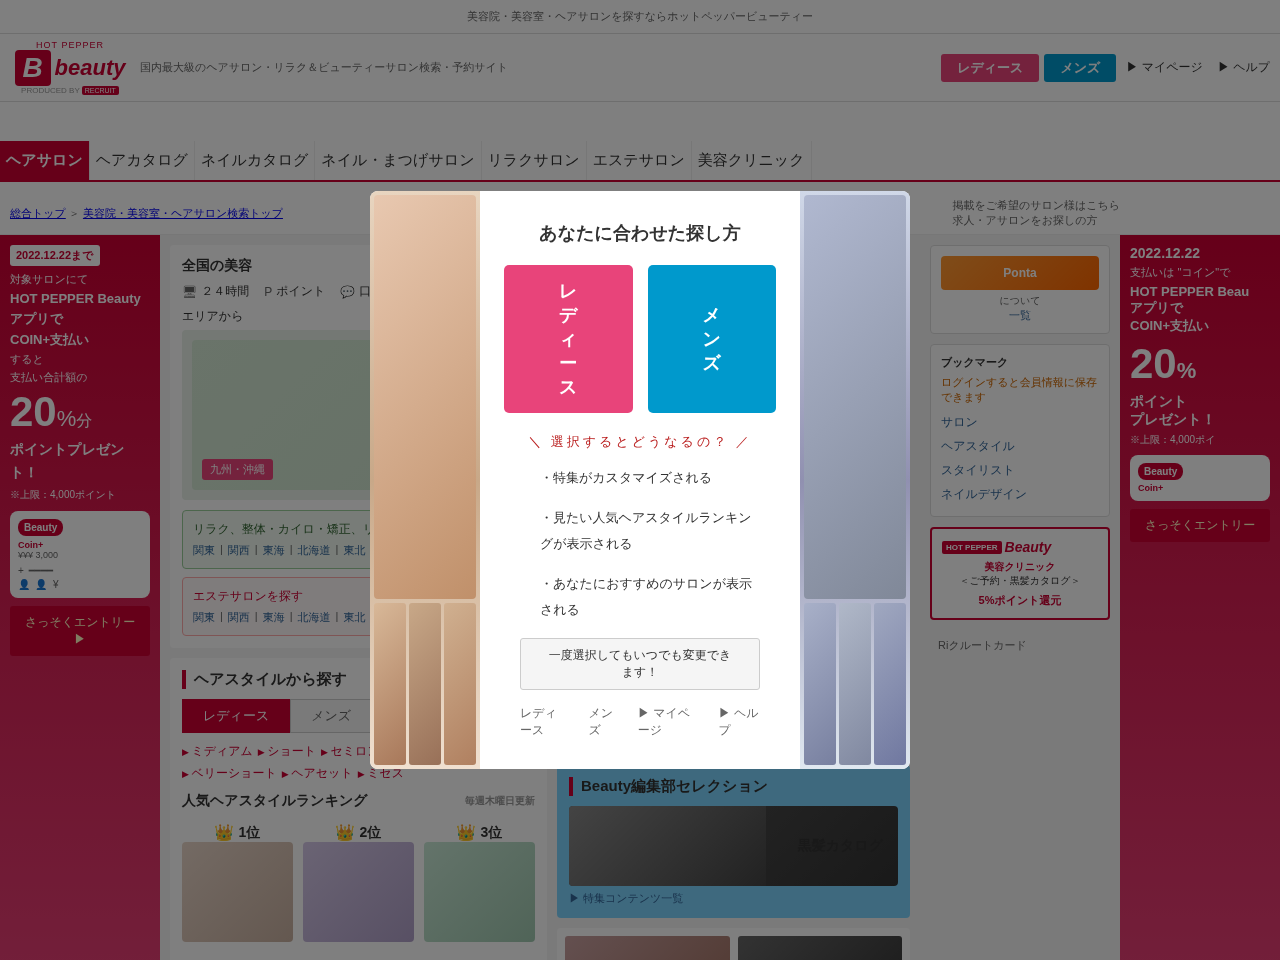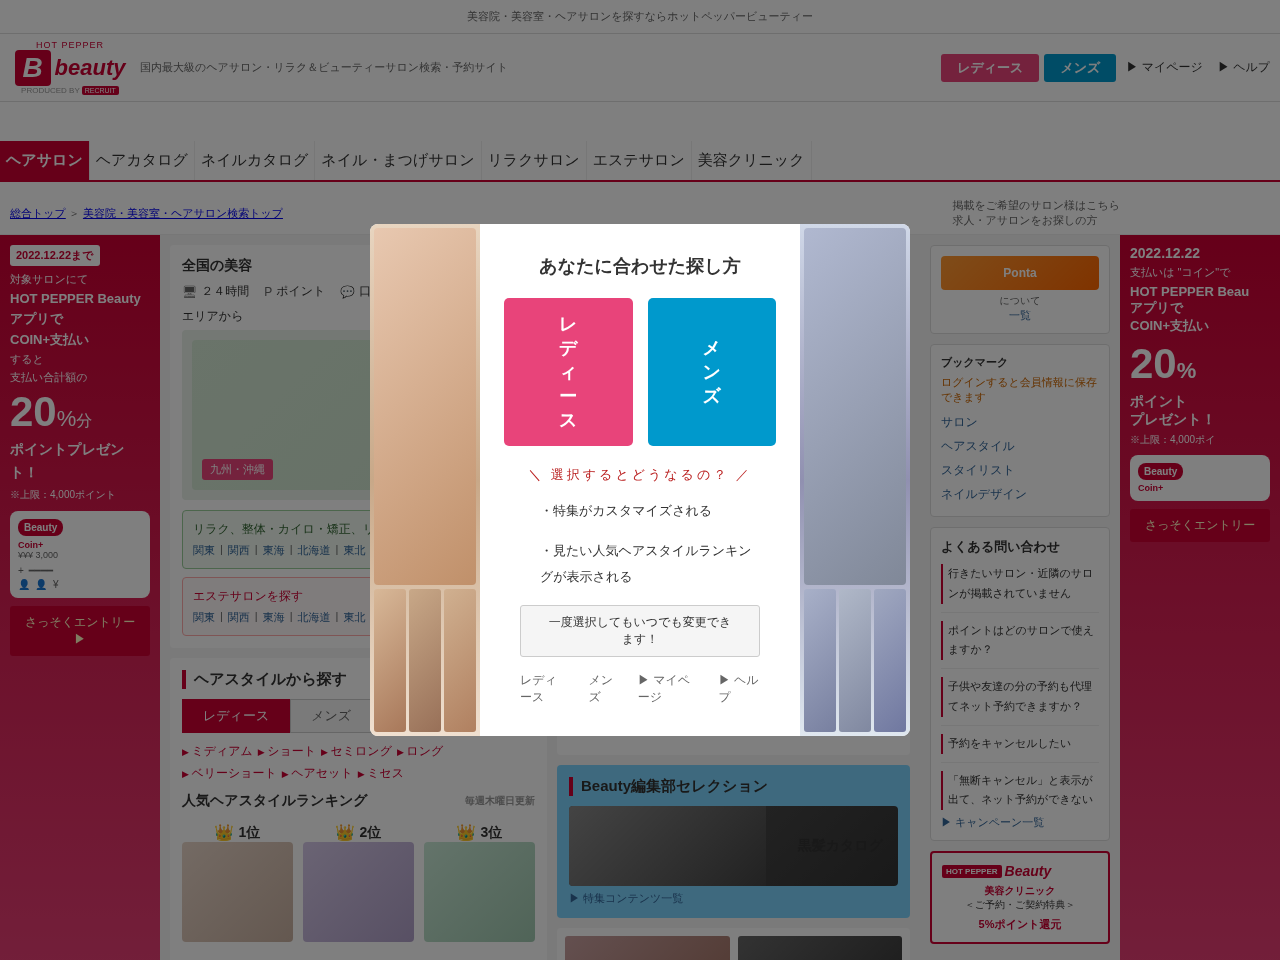--- a/index.html
+++ b/index.html
@@ -413,41 +413,28 @@
 
     <div class="bookmark-section">
       <div class="bookmark-title">ブックマーク</div>
       <div class="login-msg">ログインすると会員情報に保存できます</div>
       <a href="#" class="bookmark-link">サロン</a>
       <a href="#" class="bookmark-link">ヘアスタイル</a>
       <a href="#" class="bookmark-link">スタイリスト</a>
       <a href="#" class="bookmark-link">ネイルデザイン</a>
     </div>
 
-    <div class="faq-section">
-      <div class="faq-title">よくある問い合わせ</div>
-      <div class="faq-item">行きたいサロン・近隣のサロンが掲載されていません</div>
-      <hr class="divider-line">
-      <div class="faq-item">ポイントはどのサロンで使えますか？</div>
-      <hr class="divider-line">
-      <div class="faq-item">子供や友達の分の予約も代理てネット予約できますか？</div>
-      <hr class="divider-line">
-      <div class="faq-item">予約をキャンセルしたい</div>
-      <hr class="divider-line">
-      <div class="faq-item">「無断キャンセル」と表示が出て、ネット予約ができない</div>
-      <a href="#" class="campaign-link">▶ キャンペーン一覧</a>
-    </div>
 
     <div class="beauty-clinic-banner">
       <div style="display:flex;align-items:center;gap:3px;margin-bottom:5px;">
         <div style="background:#cc0033;color:#fff;padding:2px 4px;font-size:8px;font-weight:bold;border-radius:2px;">HOT PEPPER</div>
         <div style="font-size:14px;color:#cc0033;font-weight:bold;font-style:italic;">Beauty</div>
       </div>
       <div style="font-size:10px;font-weight:bold;color:#cc0033;">美容クリニック</div>
-      <div class="clinic-title">＜ご予約・ご契約特典＞</div>
+      <div class="clinic-title">＜ご予約・黒髪カタログ＞</div>
       <div class="clinic-benefit">5%ポイント還元</div>
     </div>
 
     <div style="margin-top:10px;background:#f5f5f5;padding:8px;border-radius:4px;font-size:11px;color:#666;">
       Riクルートカード
     </div>
   </div>
 
   <div class="right-banner">
     <div style="font-size:14px;font-weight:bold;color:#fff;">2022.12.22</div>
@@ -500,20 +487,21 @@
     <div class="modal-inner">
       <div class="modal-title">あなたに合わせた探し方</div>
       <div class="modal-gender-btns">
         <button class="modal-ladies-btn">レディース</button>
         <button class="modal-mens-btn">メンズ</button>
       </div>
       <div class="wave-divider">＼ 選択するとどうなるの？ ／</div>
       <ul class="modal-benefits">
         <li>特集がカスタマイズされる</li>
         <li>見たい人気ヘアスタイルランキングが表示される</li>
+        <li>あなたにおすすめのサロンが表示される</li>
       </ul>
       <button class="modal-change-btn">一度選択してもいつでも変更できます！</button>
       <div class="modal-sub-links">
         <a href="#" class="modal-sub-link">レディース</a>
         <a href="#" class="modal-sub-link">メンズ</a>
         <a href="#" class="modal-sub-link">▶ マイページ</a>
         <a href="#" class="modal-sub-link">▶ ヘルプ</a>
       </div>
     </div>
   </div>

